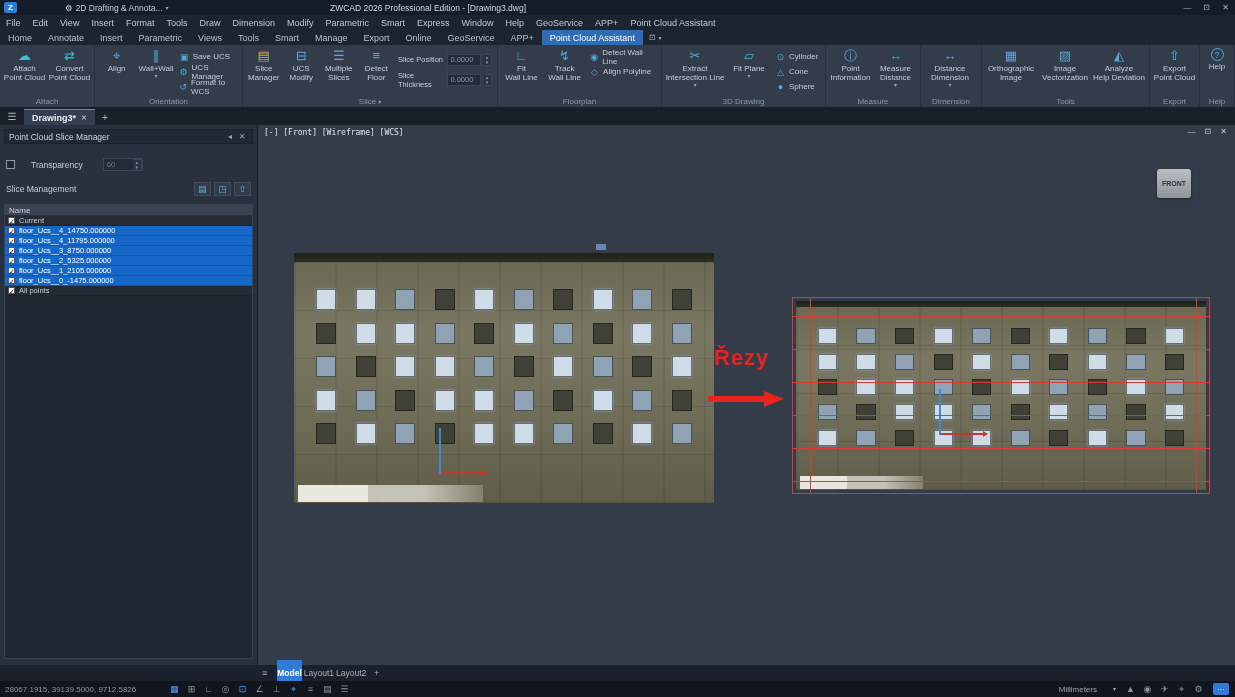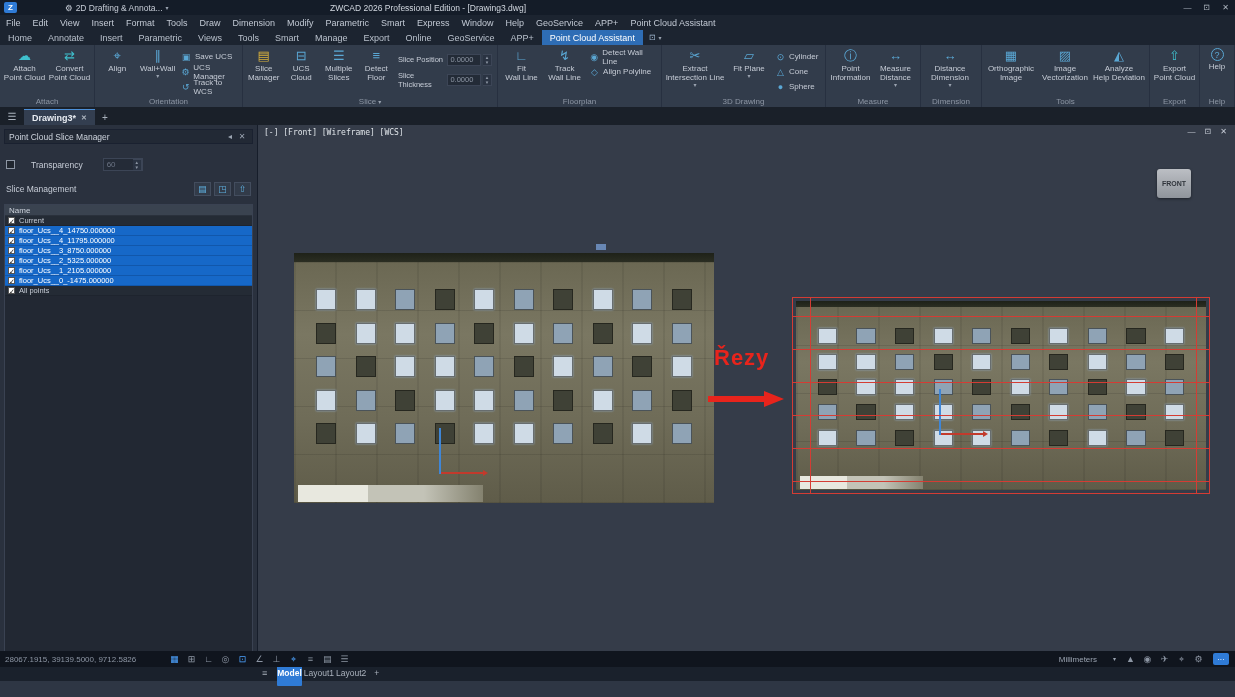--- a/index.html
+++ b/index.html
@@ -124,21 +124,21 @@
   .arr .head{position:absolute;right:0;top:0;border-left:20px solid #e8241c;border-top:8px solid transparent;border-bottom:8px solid transparent;}
 
   
   .layoutbar{position:absolute;left:0;right:0;top:665px;height:16px;background:#1a212c;display:flex;align-items:center;font-size:8.5px;color:#aab2bd;padding-left:262px;gap:2px;}
   .lb-ico{margin-right:8px;font-size:9px;}
   .ltab{padding:0 0;height:26px;display:flex;align-items:center;cursor:default;}
   .ltab.active{background:#2f7bd6;color:#fff;border-radius:1px;font-weight:bold;}
   .lplus{padding:0 6px;cursor:default;}
 
   
-  .statusbar{position:absolute;left:0;right:0;top:651px;height:16px;background:#10151e;display:flex;align-items:center;font-size:8px;color:#8d96a4;}
+  .statusbar{position:absolute;left:0;right:0;top:681px;height:16px;background:#10151e;display:flex;align-items:center;font-size:8px;color:#8d96a4;}
   .coords{margin-left:5px;width:152px;white-space:nowrap;}
   .sicons{display:flex;gap:2px;margin-left:10px;}
   .sico{width:15px;height:13px;display:flex;align-items:center;justify-content:center;font-size:9px;color:#8d96a4;cursor:pointer;}
   .sico.on{color:#4da3ff;}
   .sb-right{margin-left:auto;display:flex;align-items:center;gap:7px;margin-right:6px;}
   .units{display:flex;align-items:center;gap:16px;color:#9aa3b0;cursor:pointer;}
   .chat{width:16px;height:12px;background:#2f7bd6;border-radius:2px;color:#fff;font-size:7px;display:flex;align-items:center;justify-content:center;cursor:pointer;}
 </style>
 </head>
 <body>
@@ -273,40 +273,40 @@
           <div class="rsmall">
             <span class="rsic">▣</span>
             <span>Save UCS</span>
           </div>
           <div class="rsmall">
             <span class="rsic">⚙</span>
             <span>UCS Manager</span>
           </div>
           <div class="rsmall">
             <span class="rsic">↺</span>
-            <span>Track to WCS</span>
+            <span>Format to WCS</span>
           </div>
         </div>
       </div>
       <div class="rfoot">
           <span>Orientation</span>
         </div>
     </div>
 
     <div class="rpanel" style="width:255px">
       <div class="rbody">
         <div class="rbtn narrow">
           <span class="ric gold">▤</span>
           <span class="rlbl">Slice
 Manager</span>
         </div>
         <div class="rbtn narrow">
           <span class="ric">⊟</span>
           <span class="rlbl">UCS
-Cloud</span>
+Modify</span>
         </div>
         <div class="rbtn narrow">
           <span class="ric">☰</span>
           <span class="rlbl">Multiple
 Slices</span>
         </div>
         <div class="rbtn narrow">
           <span class="ric">≡</span>
           <span class="rlbl">Detect
 Floor</span>

